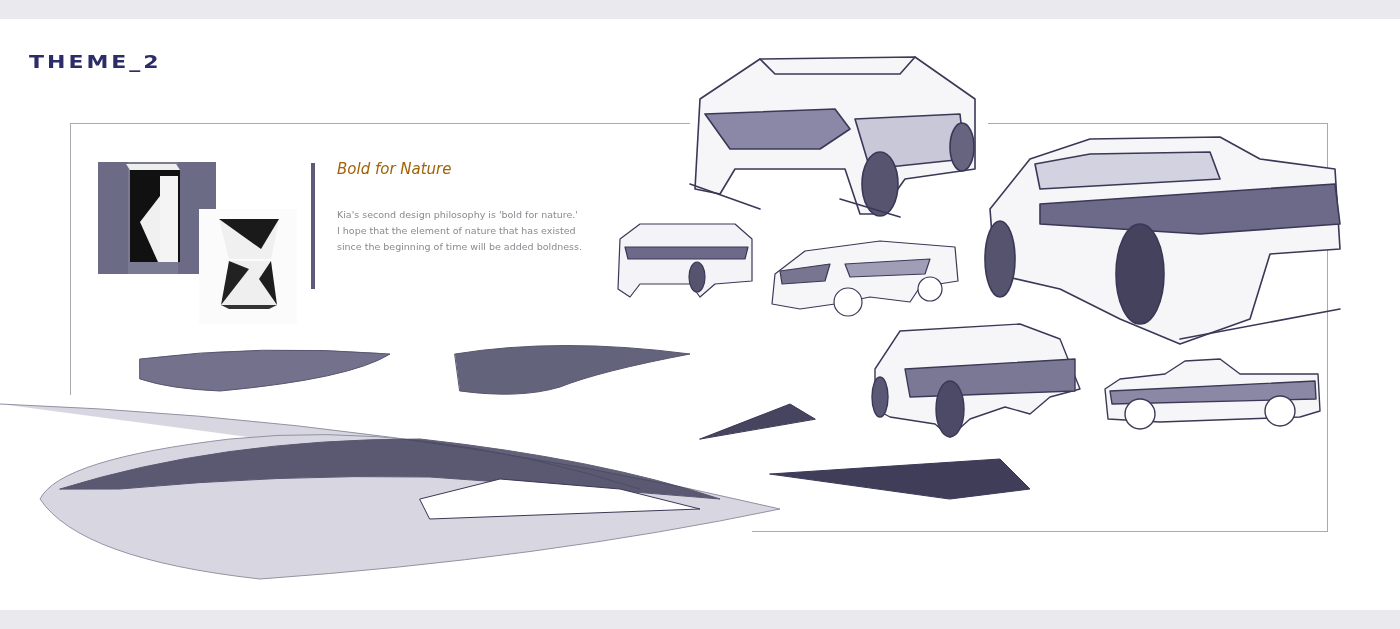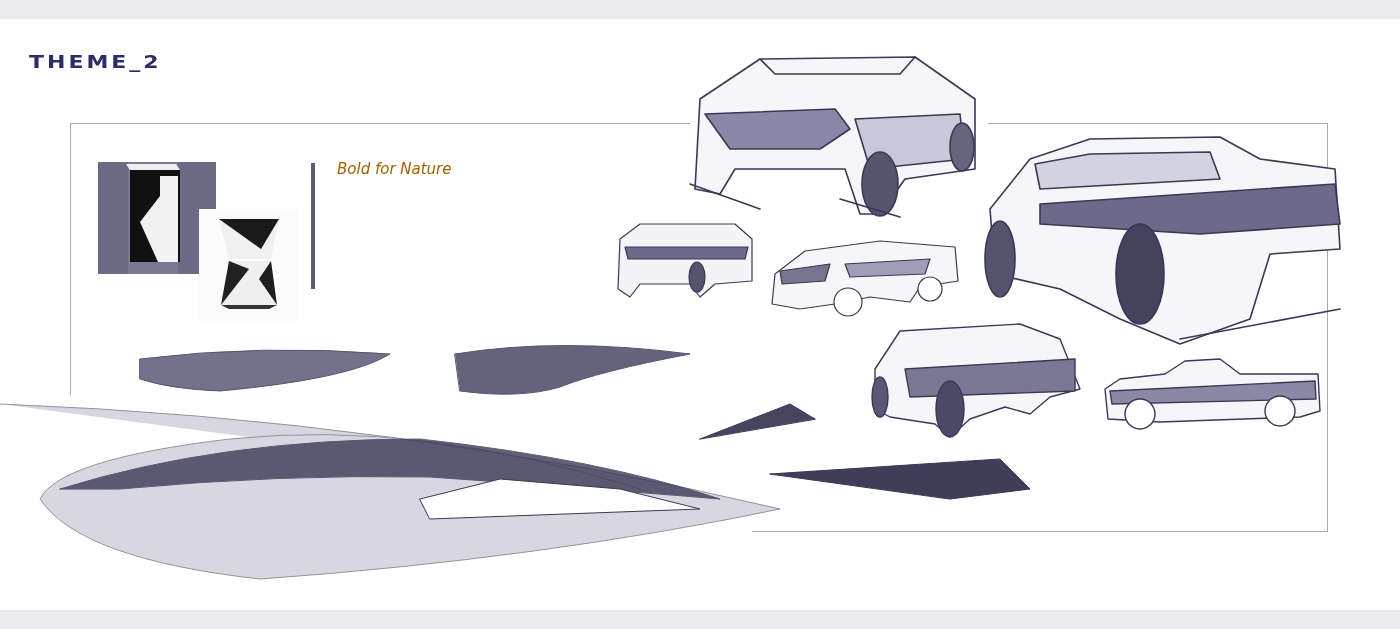--- a/index.html
+++ b/index.html
@@ -48,20 +48,25 @@
       <polygon points="20,10 80,10 62,40" fill="#1a1a1a"></polygon>
       <polygon points="30,52 72,52 78,96 22,96" fill="#efefef"></polygon>
       <polygon points="22,96 50,60 30,52" fill="#222"></polygon>
       <polygon points="78,96 60,70 72,52" fill="#1e1e1e"></polygon>
       <polygon points="22,96 78,96 70,100 30,100" fill="#333"></polygon>
     </svg>
   </div>
 
   <div class="vbar"></div>
   <div class="subtitle">Bold for Nature</div>
+  <div class="desc">
+    <div>Kia's second design philosophy is 'bold for nature.'</div>
+    <div>I hope that the element of nature that has existed</div>
+    <div>since the beginning of time will be added boldness.</div>
+  </div>
 
   <svg width="1400" height="591" viewBox="0 0 1400 591">
     <g fill="none" stroke="#3a3856" stroke-linecap="round" stroke-linejoin="round">
       <g stroke-width="1.6">
         <path d="M700 80 L760 40 L915 38 L975 80 L975 150 L905 160 L880 195 L860 195 L845 150 L735 150 L720 175 L695 170 Z" fill="#f6f6f9"></path>
         <path d="M760 40 L775 55 L900 55 L915 38"></path>
         <path d="M705 95 L835 90 L850 110 L820 130 L730 130 Z" fill="#8a88a6"></path>
         <path d="M855 100 L960 95 L965 140 L870 150 Z" fill="#c9c8d8"></path>
         <ellipse cx="880" cy="165" rx="18" ry="32" fill="#56546f"></ellipse>
         <ellipse cx="962" cy="128" rx="12" ry="24" fill="#66647f"></ellipse>

